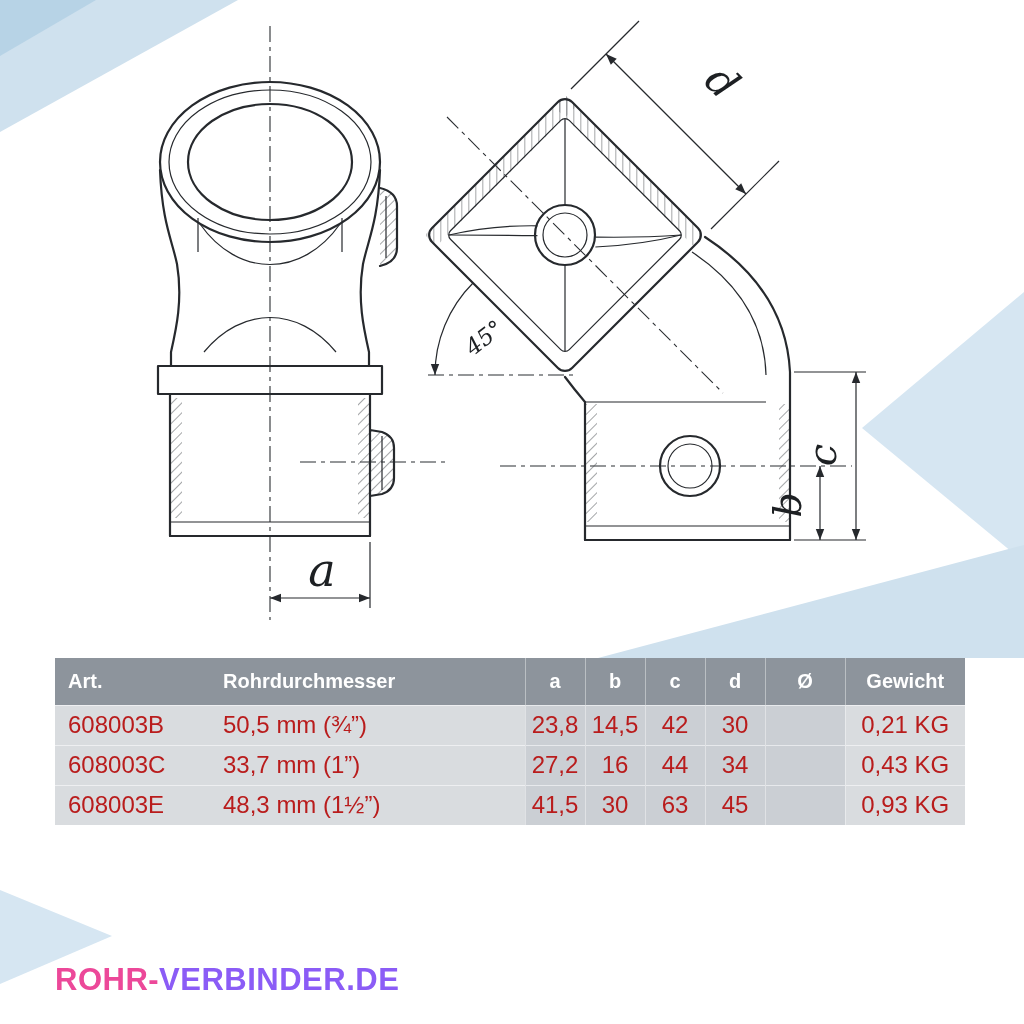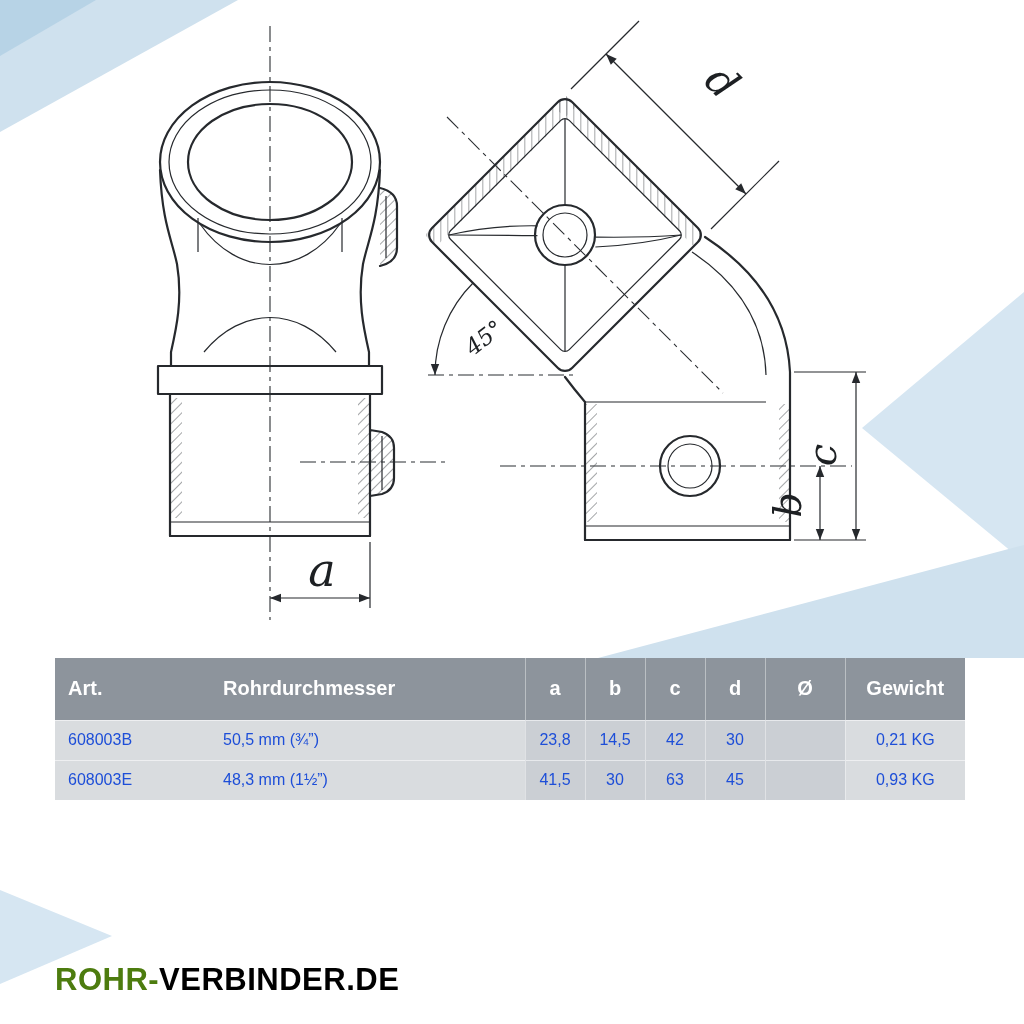--- a/index.html
+++ b/index.html
@@ -7,30 +7,30 @@
   body{background:#ffffff;position:relative;overflow:hidden;font-family:"Liberation Sans",sans-serif}
   .deco{position:absolute;top:0;left:0;width:1024px;height:1024px}
   .drawing{position:absolute;top:0;left:0}
   .obj{stroke:#26292d;stroke-width:2.2;fill:none;stroke-linecap:round}
   .thin{stroke:#26292d;stroke-width:1.2;fill:none}
   .cl{stroke:#2b2e32;stroke-width:1.1;fill:none;stroke-dasharray:16 5 4 5}
   .dim{stroke:#26292d;stroke-width:1.2;fill:none}
   .hat{fill:url(#hatch);stroke:none}
   .dimtext{font-family:"DejaVu Serif","Liberation Serif",serif;font-style:italic;fill:#1d2023}
   .spec-table{position:absolute;left:55px;top:658px;width:910px;border-collapse:collapse;table-layout:fixed}
-  .spec-table thead th{background:#8d949c;color:#fff;font-size:20px;font-weight:700;height:62px;text-align:center;vertical-align:middle}
+  .spec-table thead th{background:#8d949c;color:#fff;font-size:20px;font-weight:700;height:47px;text-align:center;vertical-align:middle}
   .spec-table th.c0,.spec-table th.c1{text-align:left;padding-left:13px}
-  .spec-table tbody td{height:40px;font-size:16px;color:#1d4ed8;text-align:center;vertical-align:middle;background:#d9dcdf}
+  .spec-table tbody td{height:40px;font-size:24px;color:#b91c1c;text-align:center;vertical-align:middle;background:#d9dcdf}
   .spec-table td.c0,.spec-table td.c1{text-align:left;padding-left:13px}
   .spec-table td.num{background:#cbcfd4}
   .spec-table th.num,.spec-table td.num,.spec-table th.c7,.spec-table td.c7{border-left:1px solid rgba(255,255,255,.4)}
   .spec-table tbody tr{border-top:1px solid rgba(255,255,255,.55)}
   .logo{position:absolute;left:55px;top:962px;font-size:31px;font-weight:700;letter-spacing:.5px;white-space:nowrap}
-  .logo .dark{color:#4d7c0f}
-  .logo .accent{color:#000000}
+  .logo .dark{color:#ec4899}
+  .logo .accent{color:#8b5cf6}
 </style>
 </head>
 <body>
 
 <svg class="deco" viewBox="0 0 1024 1024">
   <polygon points="0,0 238,0 0,132" fill="#cfe1ee"></polygon>
   <polygon points="0,0 96,0 0,56" fill="#b7d3e6"></polygon>
   <polygon points="1024,292 1024,562 862,428" fill="#d6e6f2"></polygon>
   <polygon points="598,658 1024,545 1024,658" fill="#cfe1ee"></polygon>
   <polygon points="0,890 112,936 0,984" fill="#d6e6f2"></polygon>
@@ -168,20 +168,30 @@
         <td class="c0">608003B</td>
         <td class="c1">50,5 mm (¾”)</td>
         <td class="c2 num">23,8</td>
         <td class="c3 num">14,5</td>
         <td class="c4 num">42</td>
         <td class="c5 num">30</td>
         <td class="c6 num"></td>
         <td class="c7">0,21 KG</td>
       </tr>
       <tr>
+        <td class="c0">608003C</td>
+        <td class="c1">33,7 mm (1”)</td>
+        <td class="c2 num">27,2</td>
+        <td class="c3 num">16</td>
+        <td class="c4 num">44</td>
+        <td class="c5 num">34</td>
+        <td class="c6 num"></td>
+        <td class="c7">0,43 KG</td>
+      </tr>
+      <tr>
         <td class="c0">608003E</td>
         <td class="c1">48,3 mm (1½”)</td>
         <td class="c2 num">41,5</td>
         <td class="c3 num">30</td>
         <td class="c4 num">63</td>
         <td class="c5 num">45</td>
         <td class="c6 num"></td>
         <td class="c7">0,93 KG</td>
       </tr>
     </tbody>

